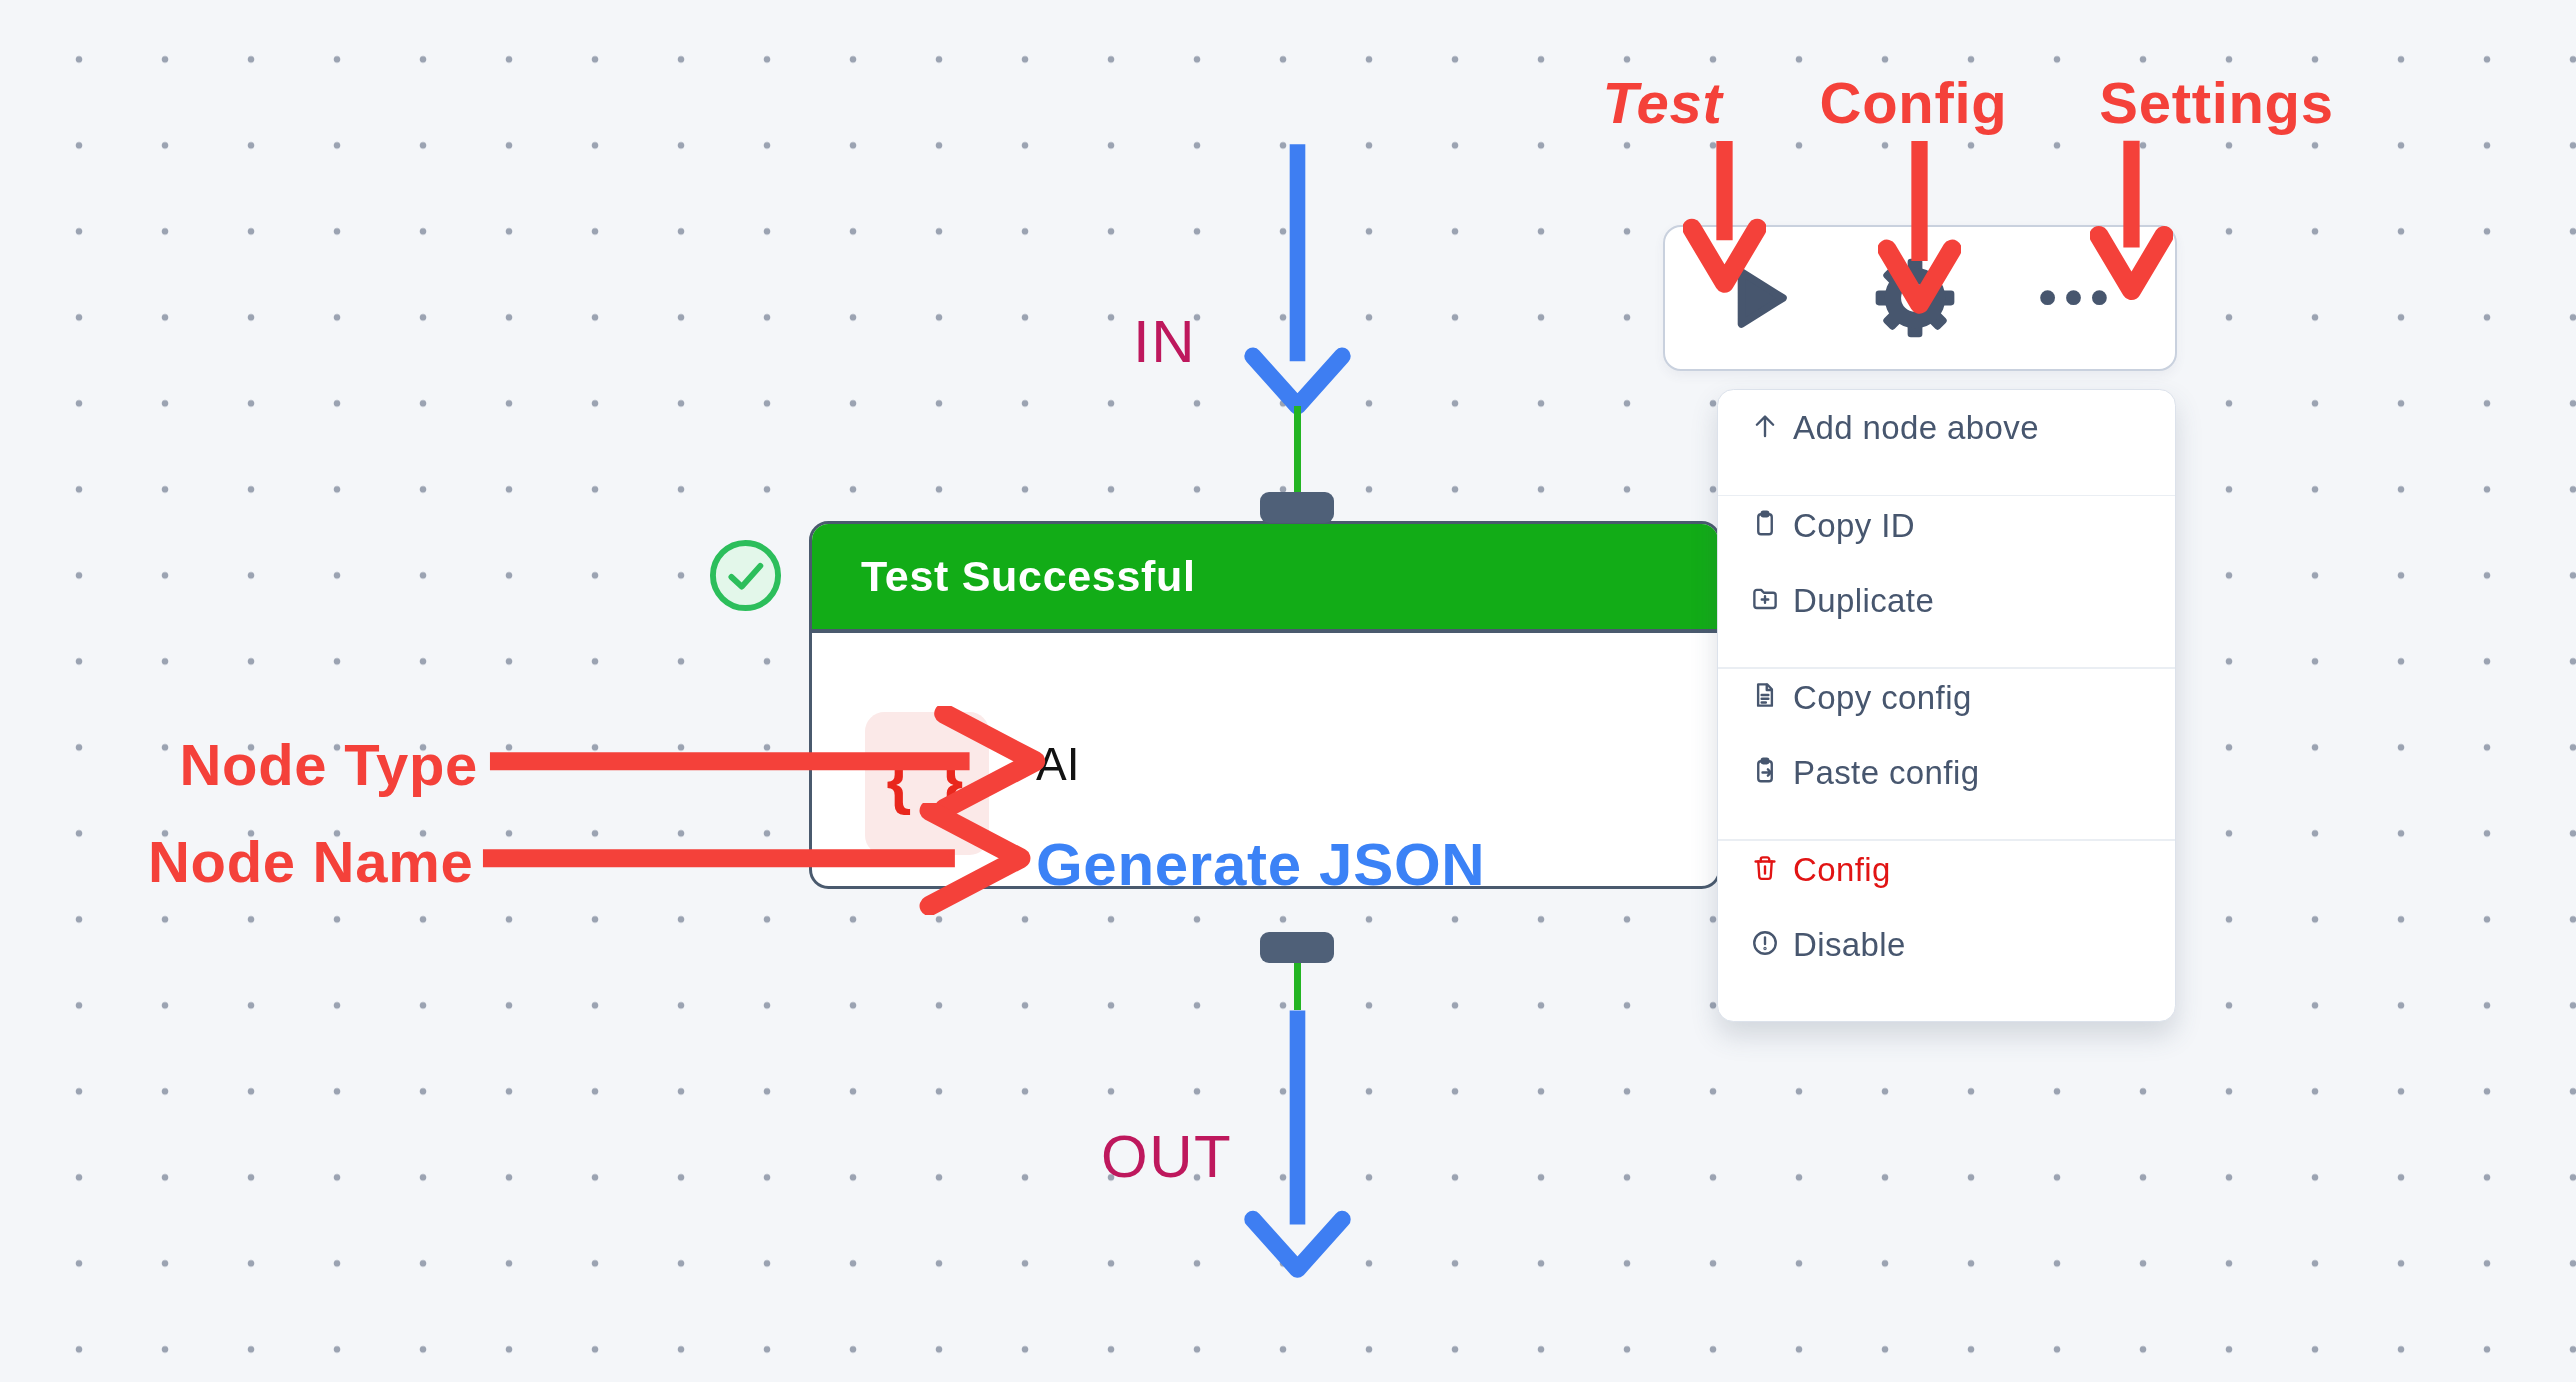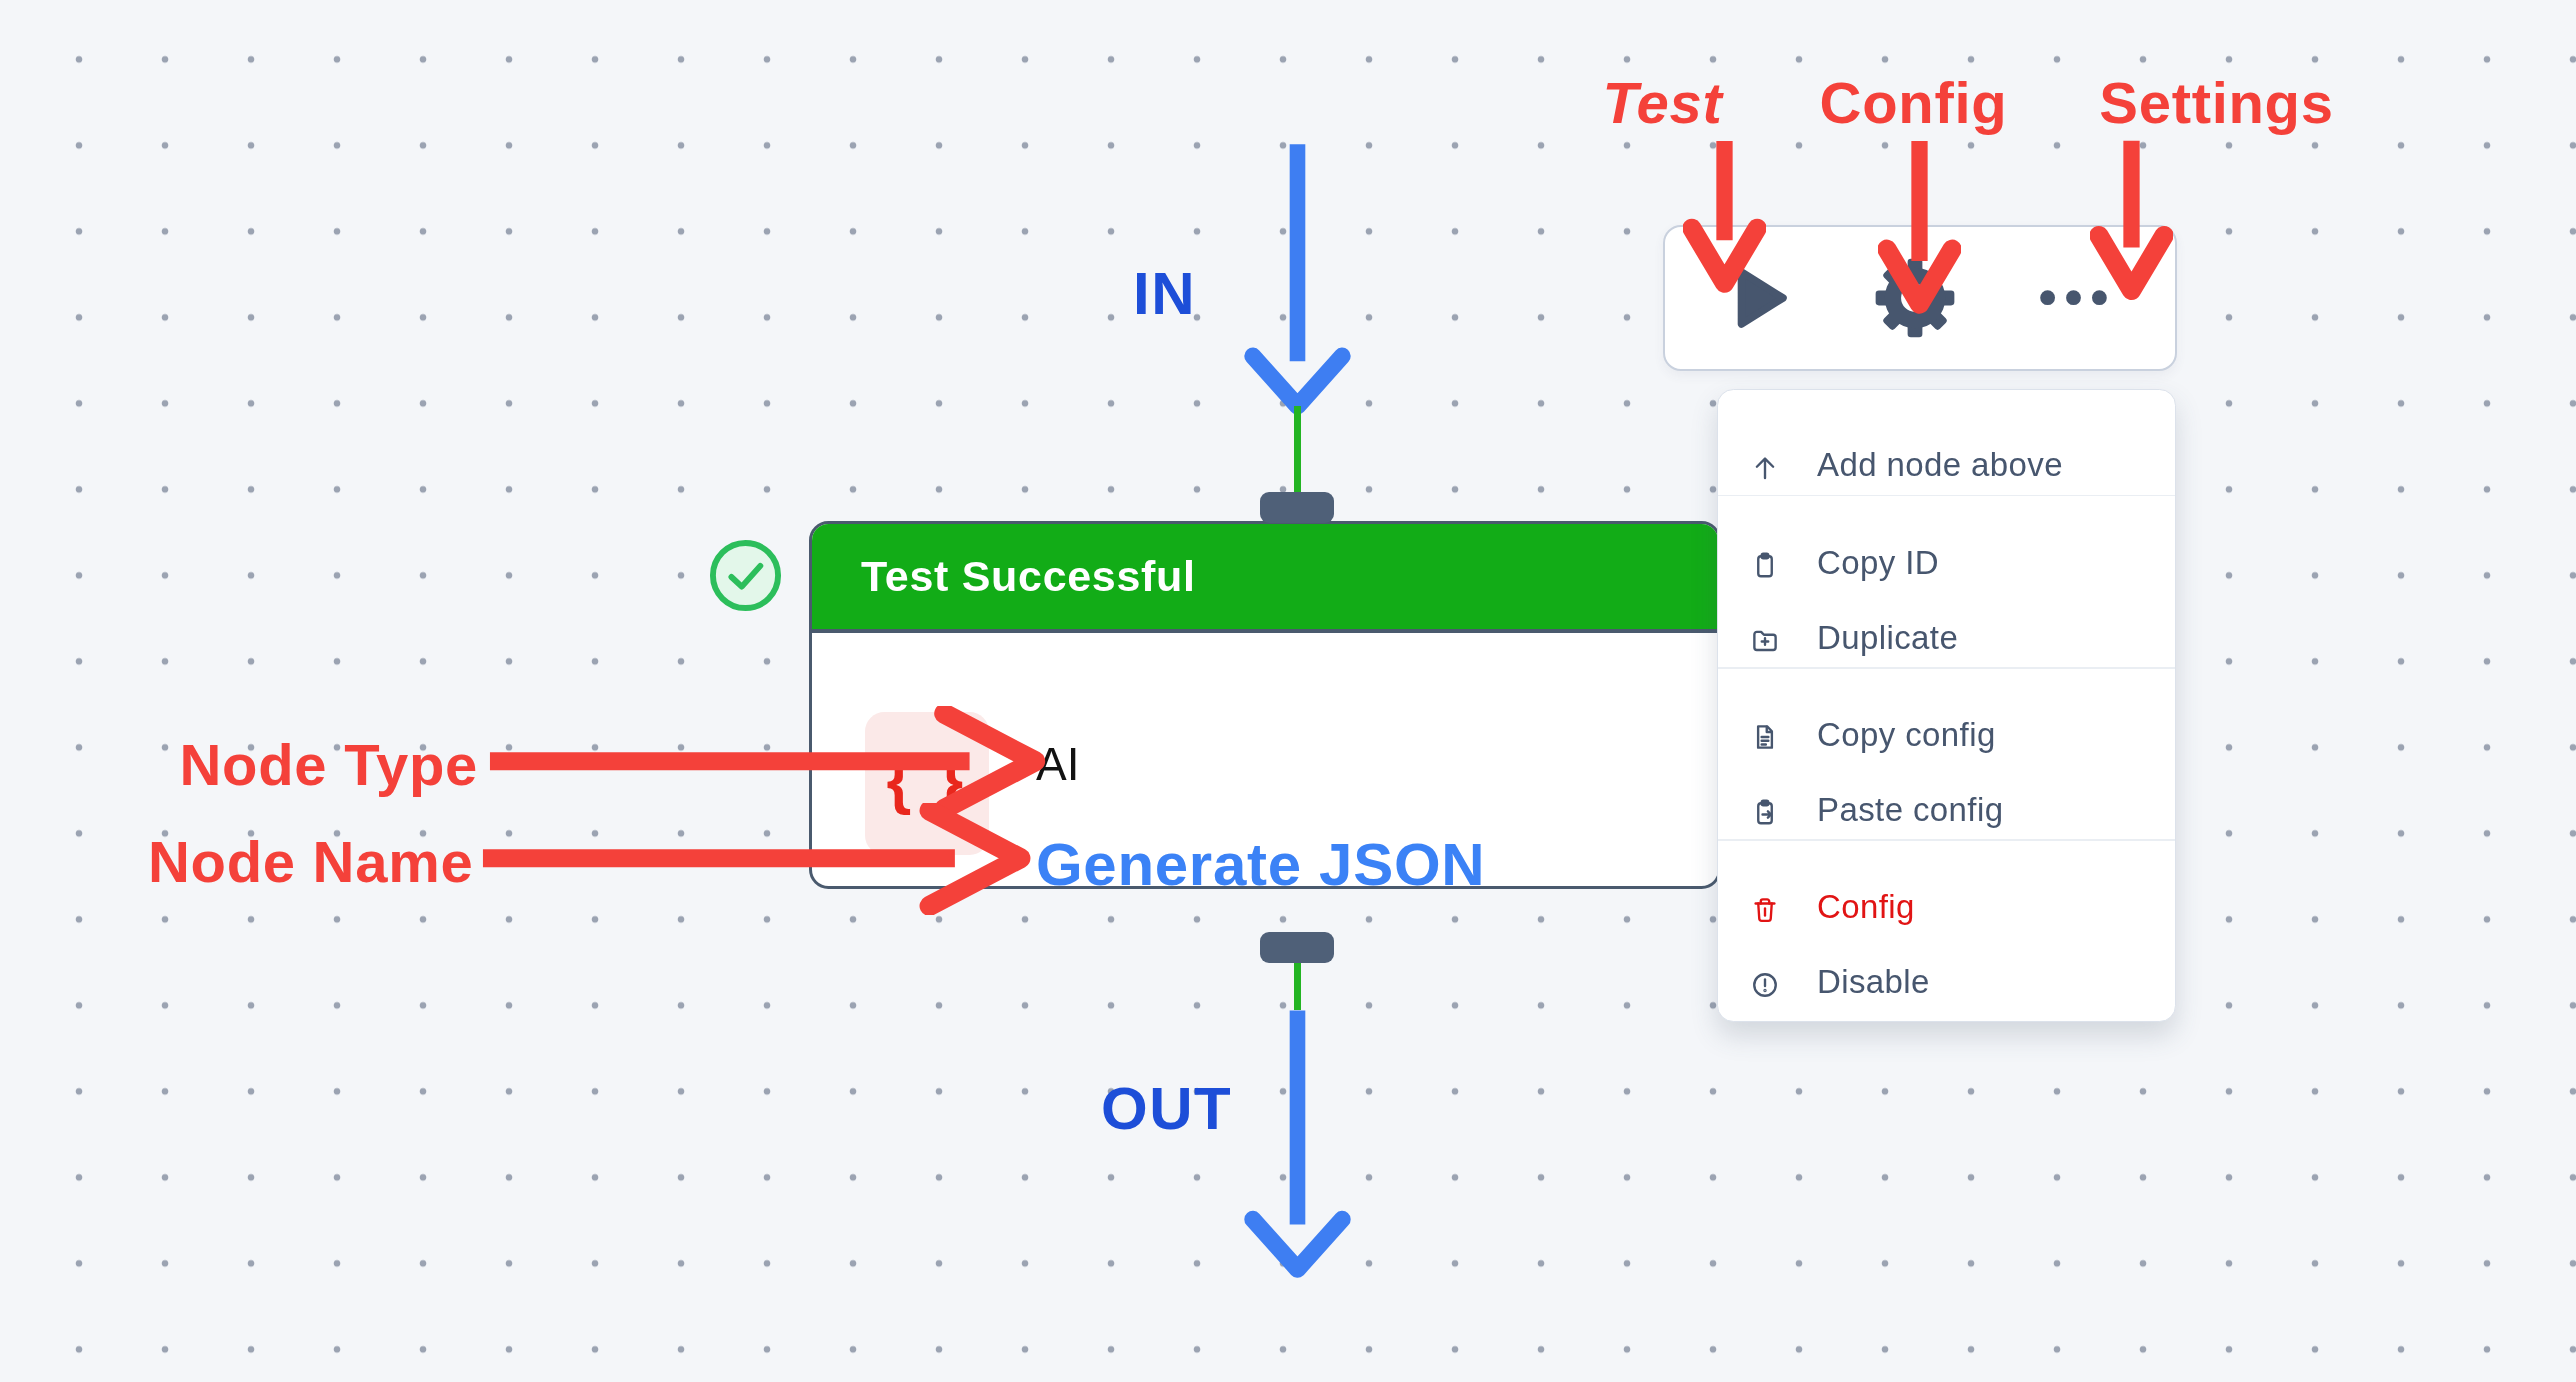--- a/index.html
+++ b/index.html
@@ -9,21 +9,21 @@
     background-color:#f4f6f9;
     background-image:radial-gradient(circle, #9ba3b2 3px, rgba(155,163,178,0) 3.7px);
     background-size:86px 86px;
     background-position:36px 16.4px;
     overflow:hidden;
     position:relative;
   }
   .abs { position:absolute; }
 
   
-  .flow-label { color:#1d4ed8; font-weight:bold; font-size:60px; letter-spacing:1.5px; }
+  .flow-label { color:#be185d; font-weight:normal; font-size:60px; letter-spacing:1.5px;margin-top:48px; }
   #in-label  { left:1133px; top:259px; }
   #out-label { left:1101px; top:1074px; }
   #in-arrow  { left:1238px; top:138px; }
   #out-arrow { left:1238px; top:1007px; }
 
   
   .conn-line { width:6.7px; background:#23b423; left:1294px; }
   #conn-top    { top:406px;  height:93px; }
   #conn-bottom { top:961px; height:49px; }
 
@@ -66,22 +66,22 @@
   .tb-btn { display:flex; align-items:center; justify-content:center; cursor:pointer; }
 
   
   #context-menu {
     left:1717px; top:389px; width:459px;
     background:#ffffff; border:1.5px solid #dce2eb; border-radius:16.4px;
     box-shadow:0 13.4px 27px rgba(60,75,100,.18);
     padding:19.4px 0; z-index:6;
   }
   .menu-item {
-    height:75px; display:flex; align-items:flex-end;
-    padding-left:30px; gap:36px; cursor:pointer; color:#47566e;
+    height:75px; display:flex; align-items:flex-start;
+    padding-left:30px; gap:12px; cursor:pointer; color:#47566e;
   }
   .menu-item .mi-icon { width:33px; height:33px; display:flex; align-items:center; justify-content:center; }
   .menu-item .mi-label { font-size:33px; font-weight:500; letter-spacing:0.4px; }
   .menu-item.danger { color:#e11414; }
   .menu-divider { height:1.5px; background:#eaeef3; margin:10.4px 0; }
 
   
   .annot-label { color:#f4413a; font-weight:bold; font-size:58px; letter-spacing:0.7px; z-index:8; }
   #test-label     { left:1571px; top:69px;  width:183px; text-align:center;font-style:italic; }
   #config-label   { left:1802px; top:69px;  width:223px; text-align:center; }

